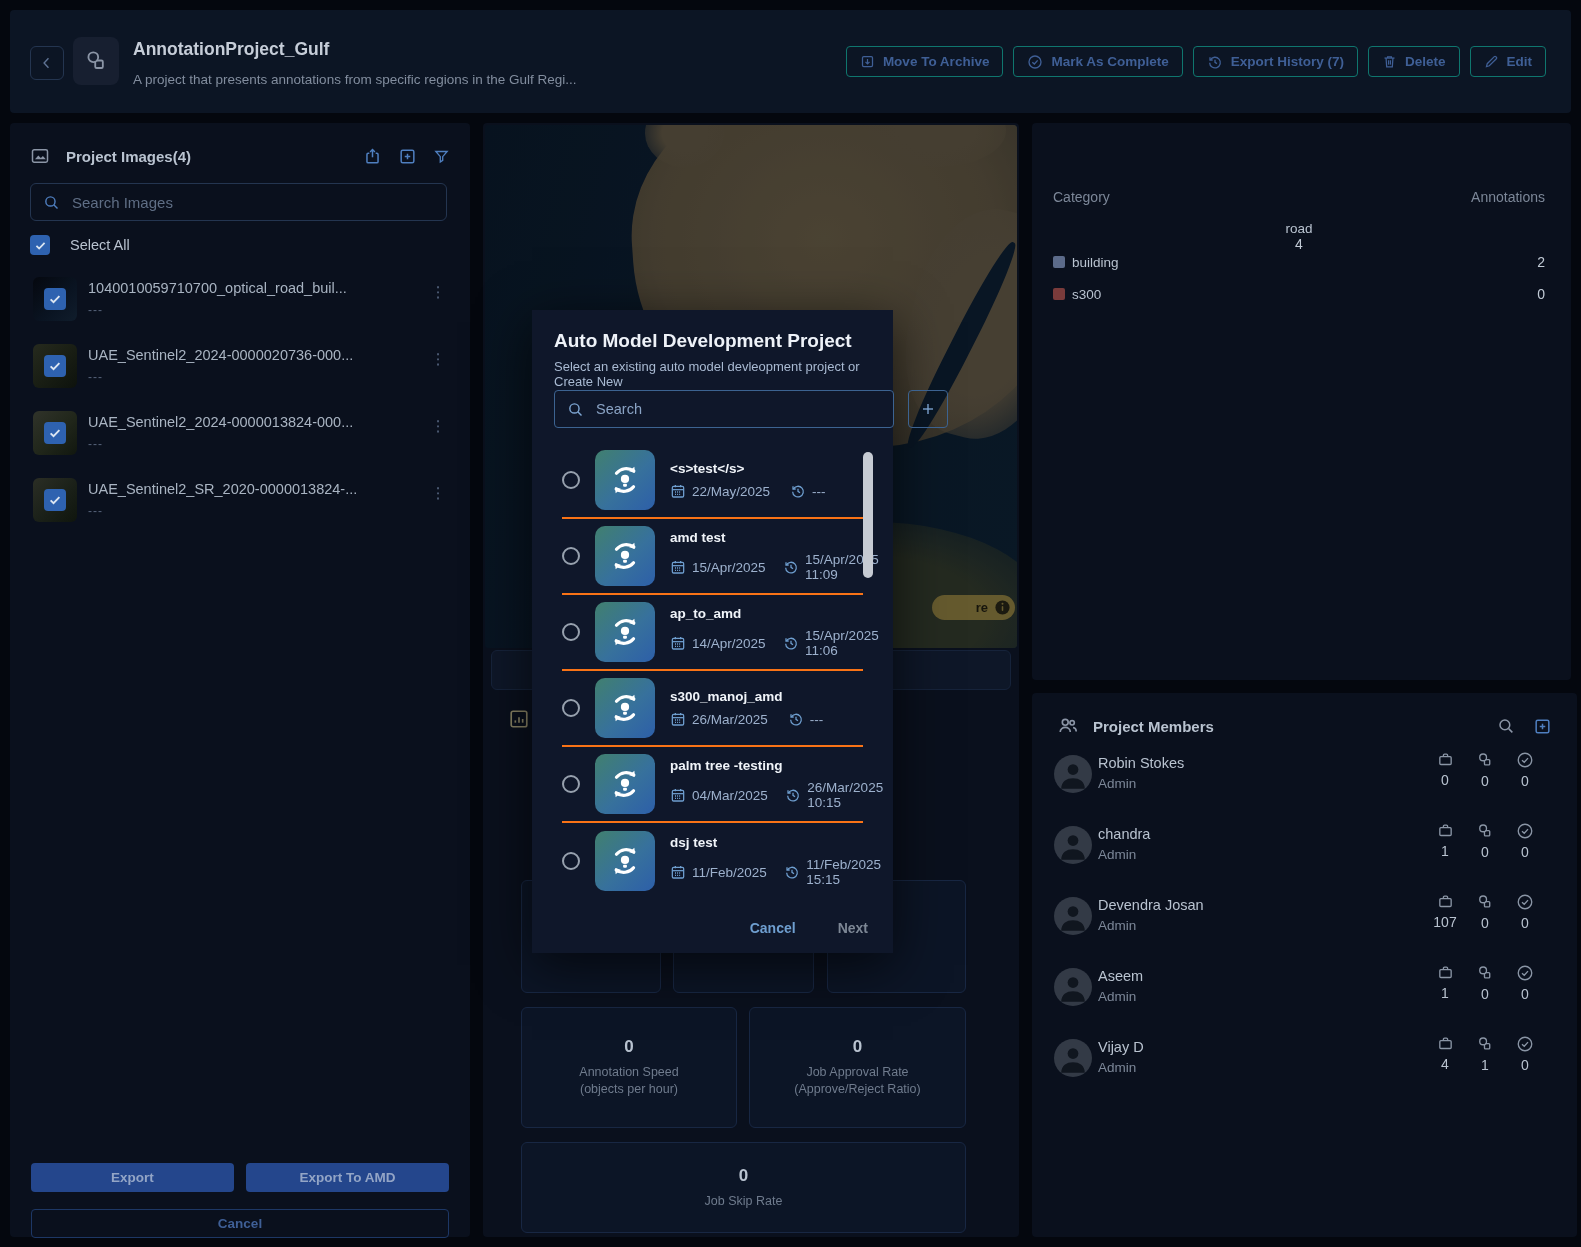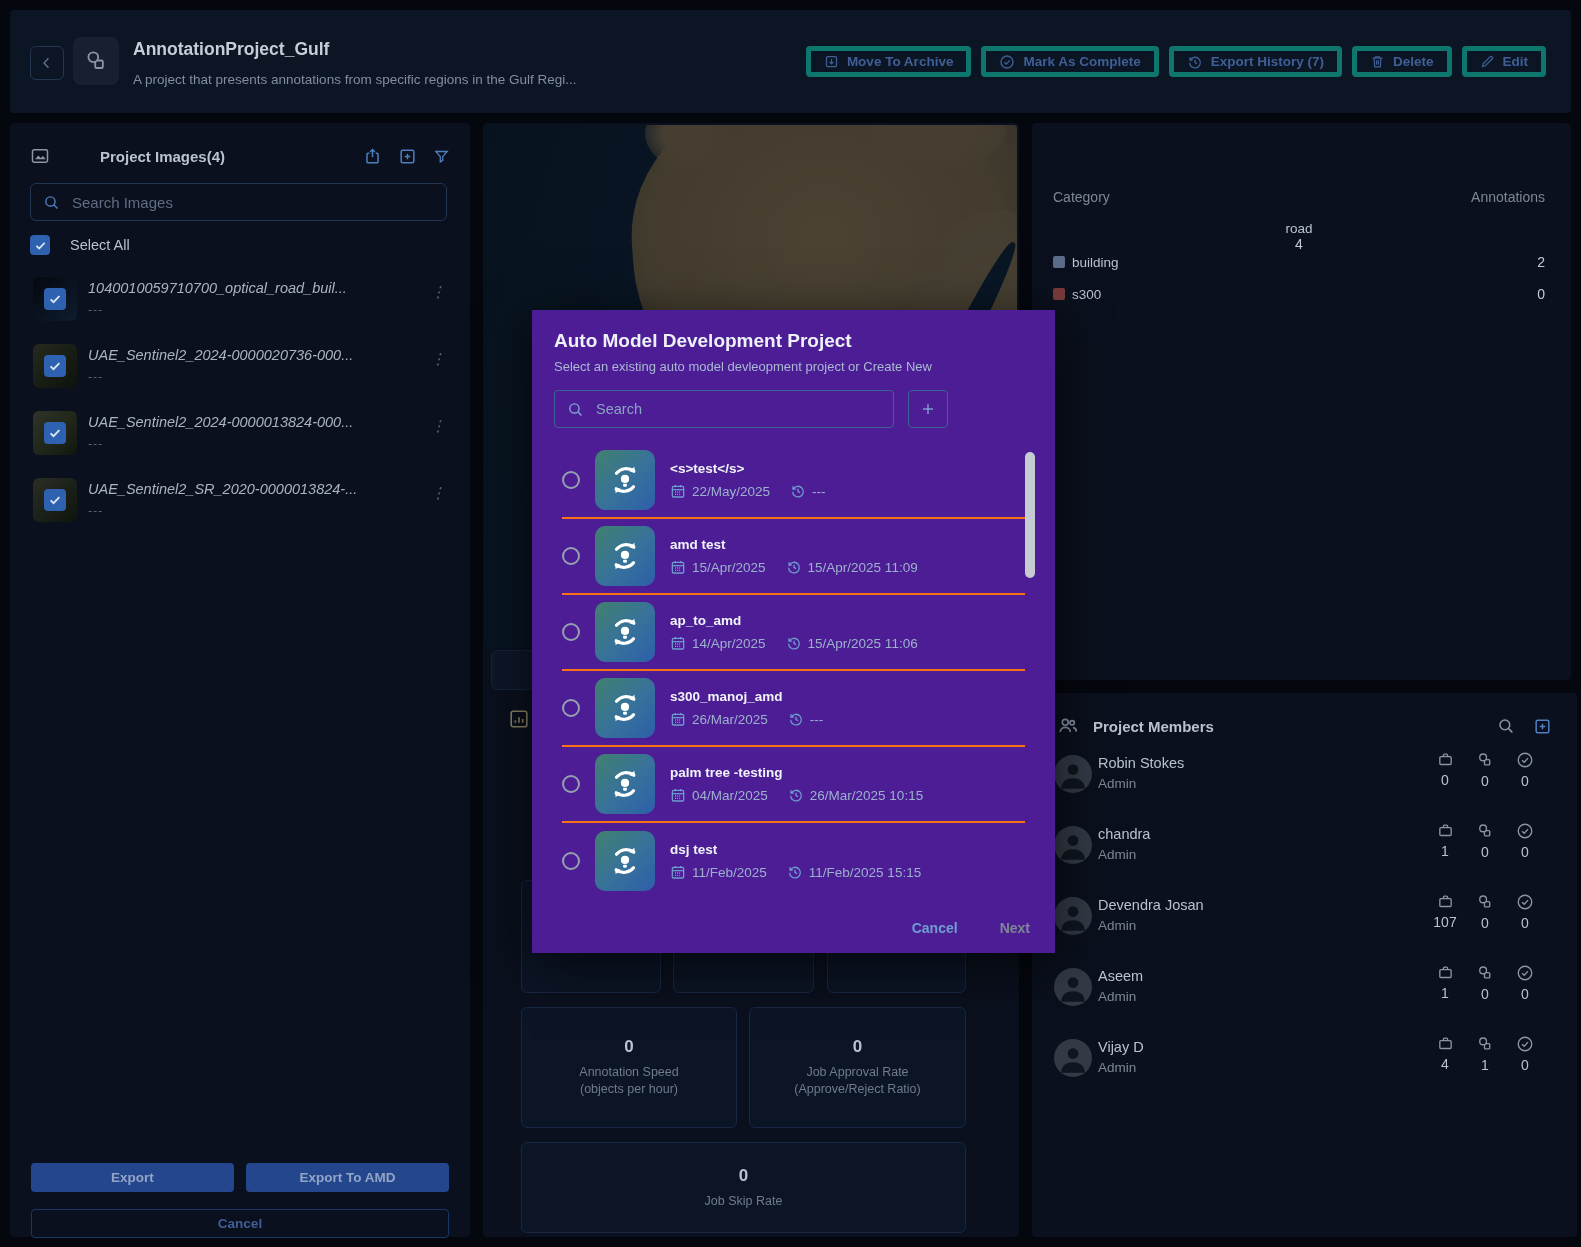--- a/index.html
+++ b/index.html
@@ -9,34 +9,34 @@
   svg{display:block;}
   .panel{position:absolute;background:#0a101d;border-radius:4px;}
 
   
   .header{left:10px;top:10px;width:1561px;height:103px;background:#0c1524;border-radius:4px;}
   .back-btn{position:absolute;left:20px;top:36px;width:32px;height:32px;border:1px solid #243550;border-radius:6px;display:flex;align-items:center;justify-content:center;color:#5f7394;}
   .proj-icon{position:absolute;left:63px;top:27px;width:46px;height:48px;background:#171f30;border-radius:8px;display:flex;align-items:center;justify-content:center;color:#8b95a6;}
   .h-title{position:absolute;left:123px;top:29px;font-size:17.5px;font-weight:bold;color:#c6cdd8;}
   .h-desc{position:absolute;left:123px;top:62px;font-size:13.5px;color:#828d9e;}
   .h-actions{position:absolute;right:25px;top:36px;display:flex;gap:10px;}
-  .hbtn{display:flex;align-items:center;gap:8px;height:31px;padding:0 13px;border:5px solid #0f766e;border-radius:4px;color:#3f5f96;font-size:13.5px;font-weight:bold;background:transparent;box-sizing:border-box;}
+  .hbtn{display:flex;align-items:center;gap:8px;height:31px;padding:0 13px;border:1px solid #0f766e;border-radius:4px;color:#3f5f96;font-size:13.5px;font-weight:bold;background:transparent;box-sizing:border-box;}
 
   
   .col-left{left:10px;top:123px;width:460px;height:1114px;}
-  .lp-head{position:absolute;left:20px;top:22px;right:20px;height:22px;display:flex;align-items:center;color:#4f7fc0;gap:34px;}
+  .lp-head{position:absolute;left:20px;top:22px;right:20px;height:22px;display:flex;align-items:center;color:#4f7fc0;}
   .lp-title{margin-left:16px;font-size:15px;font-weight:bold;color:#b9c3d0;flex:1;}
   .lp-icons{display:flex;gap:16px;align-items:center;color:#4f7fc0;}
   .search-box{position:absolute;left:20px;top:60px;width:417px;height:38px;border:1px solid #243550;border-radius:6px;display:flex;align-items:center;padding:0 12px;box-sizing:border-box;color:#5c6b85;gap:10px;}
   .search-box input{background:transparent;border:none;outline:none;color:#8894a8;font-size:15px;width:100%;font-family:"Liberation Sans",sans-serif;}
   .search-box input::placeholder{color:#5f6e85;}
   .selall{position:absolute;left:20px;top:112px;display:flex;align-items:center;gap:20px;font-size:14.5px;color:#b9c3d0;}
   .cbox{width:20px;height:20px;background:#2e62b0;border-radius:4px;display:flex;align-items:center;justify-content:center;}
   .img-list{position:absolute;left:20px;top:154px;right:18px;}
-  .img-row{position:relative;height:44px;margin-bottom:23px;font-style:italic;}
+  .img-row{position:relative;height:44px;margin-bottom:23px;}
   .thumb{position:absolute;left:3px;top:0;width:44px;height:44px;border-radius:6px;display:flex;align-items:center;justify-content:center;}
   .t1{background:linear-gradient(135deg,#05080f,#0a1422 60%,#101d2c);}
   .t2{background:linear-gradient(135deg,#262a1e,#181d13 55%,#0d120d);}
   .t3{background:linear-gradient(135deg,#30332a,#20261a 55%,#11170f);}
   .t4{background:linear-gradient(135deg,#2b2e25,#1a2018 55%,#0f150d);}
   .thumb .cbox{width:22px;height:22px;}
   .img-name{position:absolute;left:58px;top:3px;font-size:14.5px;color:#a9b4c2;white-space:nowrap;}
   .img-meta{position:absolute;left:58px;top:26px;font-size:12px;color:#57637a;letter-spacing:1px;}
   .row-menu{position:absolute;right:6px;top:6px;color:#5a6a85;font-size:15px;width:16px;text-align:center;}
   .lp-buttons{position:absolute;left:21px;right:21px;top:1040px;display:flex;gap:12px;}
@@ -79,21 +79,21 @@
   .mem-row{position:relative;height:38px;margin-bottom:33px;}
   .avatar{position:absolute;left:0;top:0;width:38px;height:38px;border-radius:50%;background:#333a46;overflow:hidden;}
   .avatar svg{margin:6px auto 0;}
   .mem-name{position:absolute;left:44px;top:0;font-size:14.5px;color:#b9c3d0;}
   .mem-role{position:absolute;left:44px;top:21px;font-size:13.5px;color:#7c8798;}
   .mem-stats{position:absolute;right:0;top:-4px;display:flex;}
   .mstat{width:40px;display:flex;flex-direction:column;align-items:center;gap:4px;color:#8a95a5;}
   .mstat .num{font-size:14px;color:#b9c3d0;}
 
   
-  .modal{position:absolute;left:532px;top:310px;width:523px;height:643px;background:#4c1d95;border-radius:0;box-shadow:0 12px 50px rgba(0,0,0,.65);}
+  .modal{position:absolute;left:532px;top:310px;width:361px;height:643px;background:#0f172a;border-radius:0;box-shadow:0 12px 50px rgba(0,0,0,.65);}
   .m-title{position:absolute;left:22px;top:20px;font-size:19px;font-weight:bold;color:#eef2f8;}
   .m-sub{position:absolute;left:22px;top:49px;font-size:13px;color:#a9bad2;}
   .m-search{position:absolute;left:22px;top:80px;width:340px;height:38px;border:1px solid #3c6391;border-radius:4px;display:flex;align-items:center;gap:10px;padding:0 12px;box-sizing:border-box;color:#7fa7d4;}
   .m-search input{background:transparent;border:none;outline:none;color:#c7d5e8;font-size:14.5px;width:100%;font-family:"Liberation Sans",sans-serif;}
   .m-search input::placeholder{color:#8aa3c4;}
   .m-add{position:absolute;left:376px;top:80px;width:40px;height:38px;border:1px solid #3c6391;border-radius:4px;display:flex;align-items:center;justify-content:center;color:#7fa7d4;box-sizing:border-box;}
   .m-list{position:absolute;left:0;top:133px;right:0;height:460px;overflow:hidden;}
   .amd-row{display:flex;align-items:center;height:76px;margin:0 30px;border-bottom:2px solid #f97316;gap:15px;box-sizing:border-box;}
   .amd-row:last-child{border-bottom:none;}
   .radio{width:18px;height:18px;border:2px solid #97a1ae;border-radius:50%;box-sizing:border-box;flex:none;}

